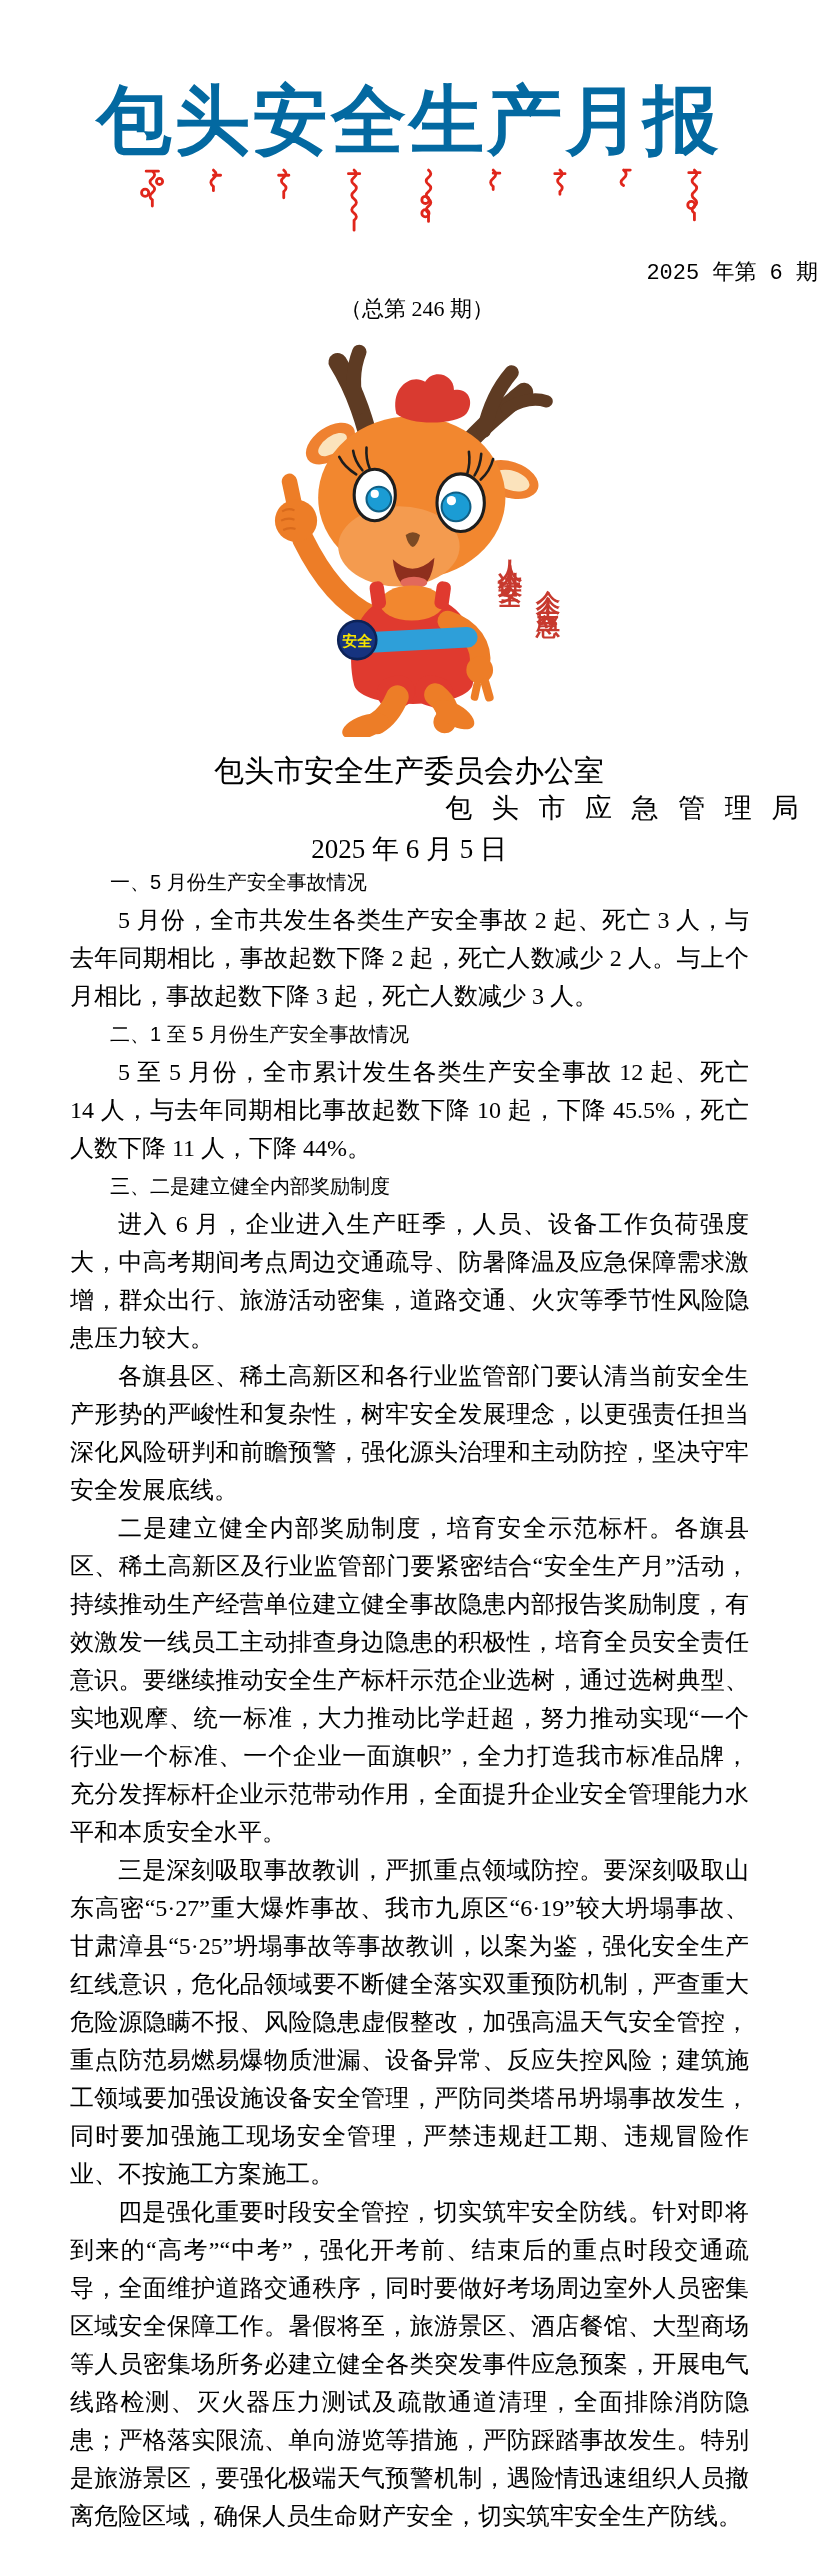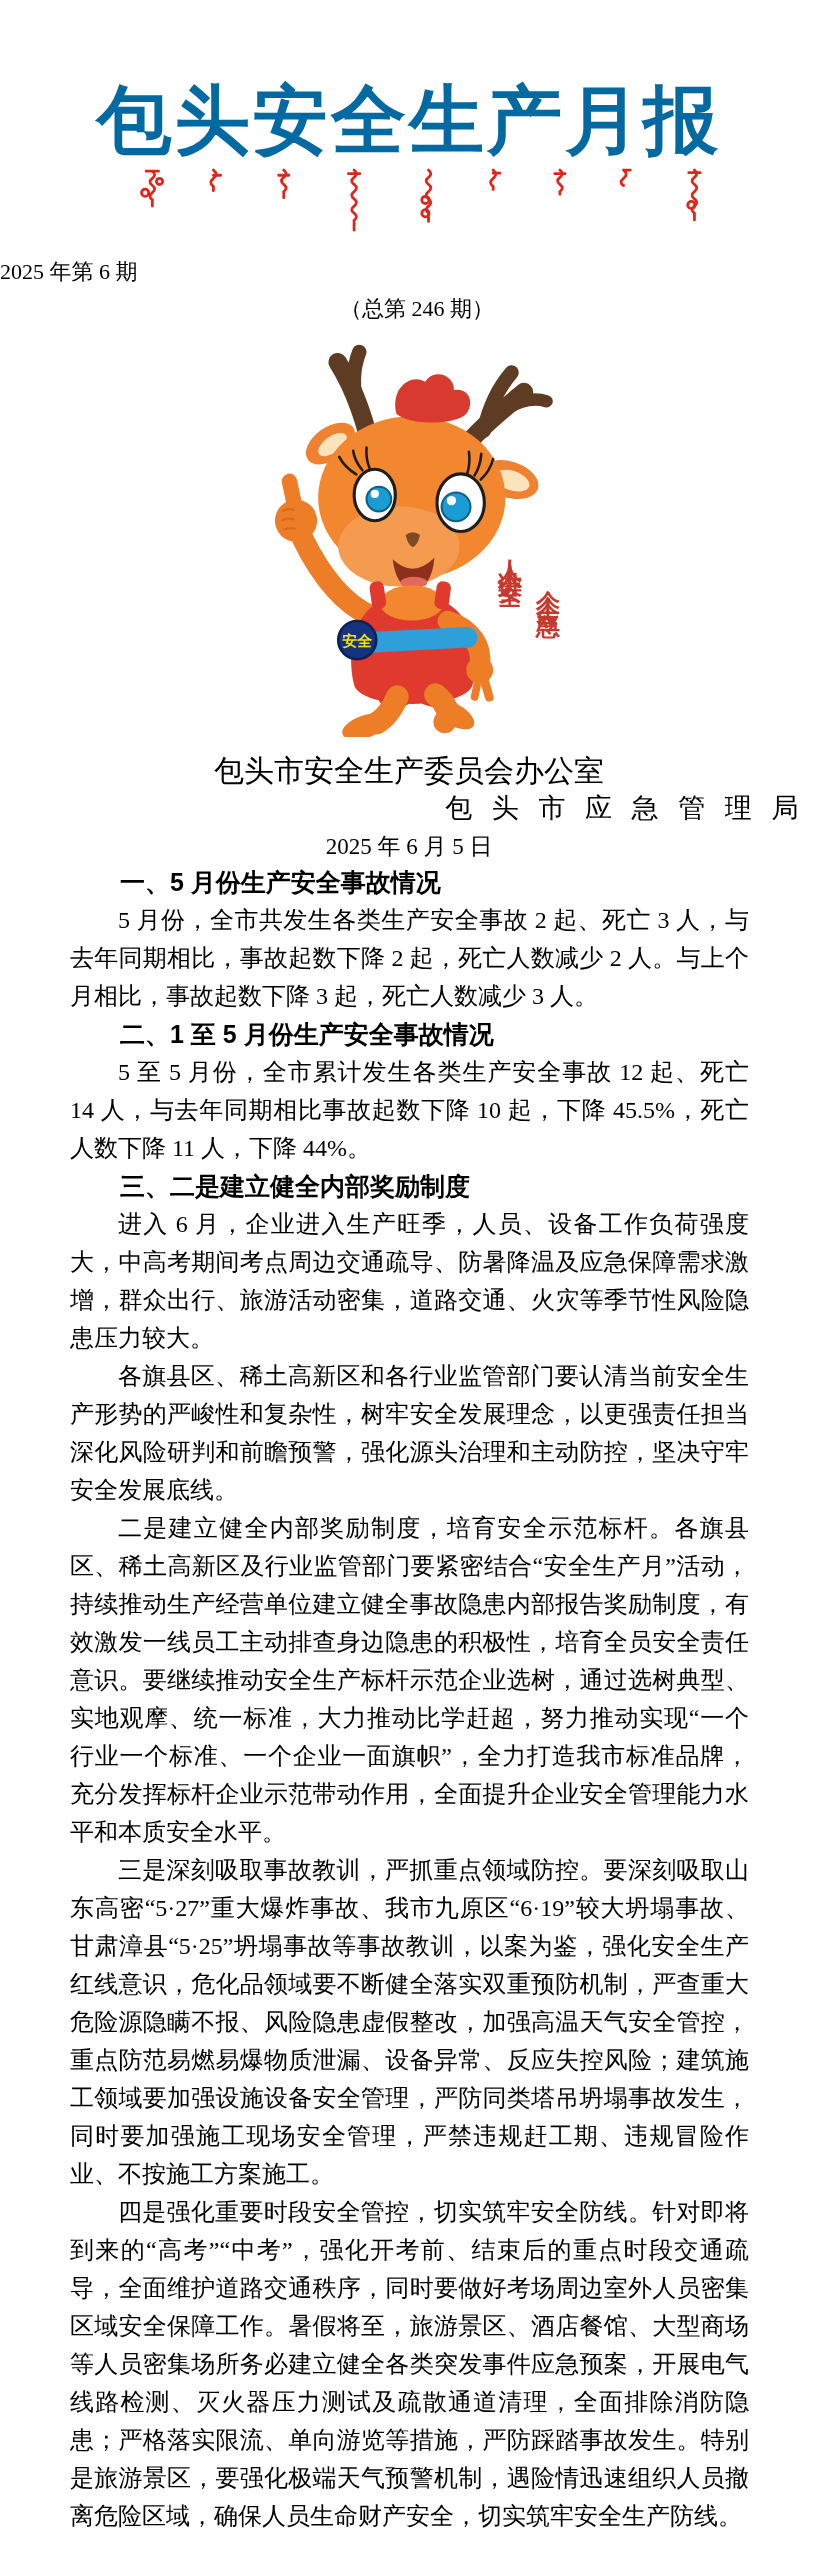--- a/index.html
+++ b/index.html
@@ -21,21 +21,21 @@
     color:#0369a1;
     font-family:"Liberation Serif", serif;
     white-space:nowrap;
   }
   .mongolian-wrap {
     position:absolute; top:166px; left:50%; transform:translateX(-50%);
     width:639px; height:77px;
   }
   .issue-line {
     position:absolute; top:257px; left:0; width:100%;
-    text-align:left; font-size:22px;
+    text-align:right; font-size:22px;font-family:Liberation Mono, monospace;
   }
   .issue-total-line {
     position:absolute; top:294px; left:8px; width:100%;
     text-align:center; font-size:22px;
   }
   
   .mascot-box { position:absolute; top:325px; left:242px; width:319px; height:412px; }
   .slogan-col {
     position:absolute;
     writing-mode:vertical-rl;
@@ -53,32 +53,32 @@
     text-align:center; font-size:30px;
   }
   .org-line-2 {
     position:absolute; top:790px; left:0; width:100%;
     text-align:right; font-size:27px;
     letter-spacing:19.6px; text-indent:19.6px;
     white-space:nowrap;
   }
   .pub-date-line {
     position:absolute; top:831px; left:0; width:100%;
-    text-align:center; font-size:23px;
+    text-align:center; font-size:27px;
   }
   
   .doc-body {
     position:absolute; top:863px; left:70px; width:679px;
     font-size:24px; line-height:38px;
     text-align:justify;
   }
   .section-heading {
     margin:0; padding:0;
-    font-size:25px; line-height:38px;
-    font-weight:bold;
+    font-size:20px; line-height:38px;
+    font-weight:normal;
     font-family:"Liberation Sans", sans-serif;
     text-indent:2em;
   }
   .doc-body p { margin:0; padding:0; text-indent:2em; }
 </style>
 </head>
 <body>
 
 <div class="page">
 

